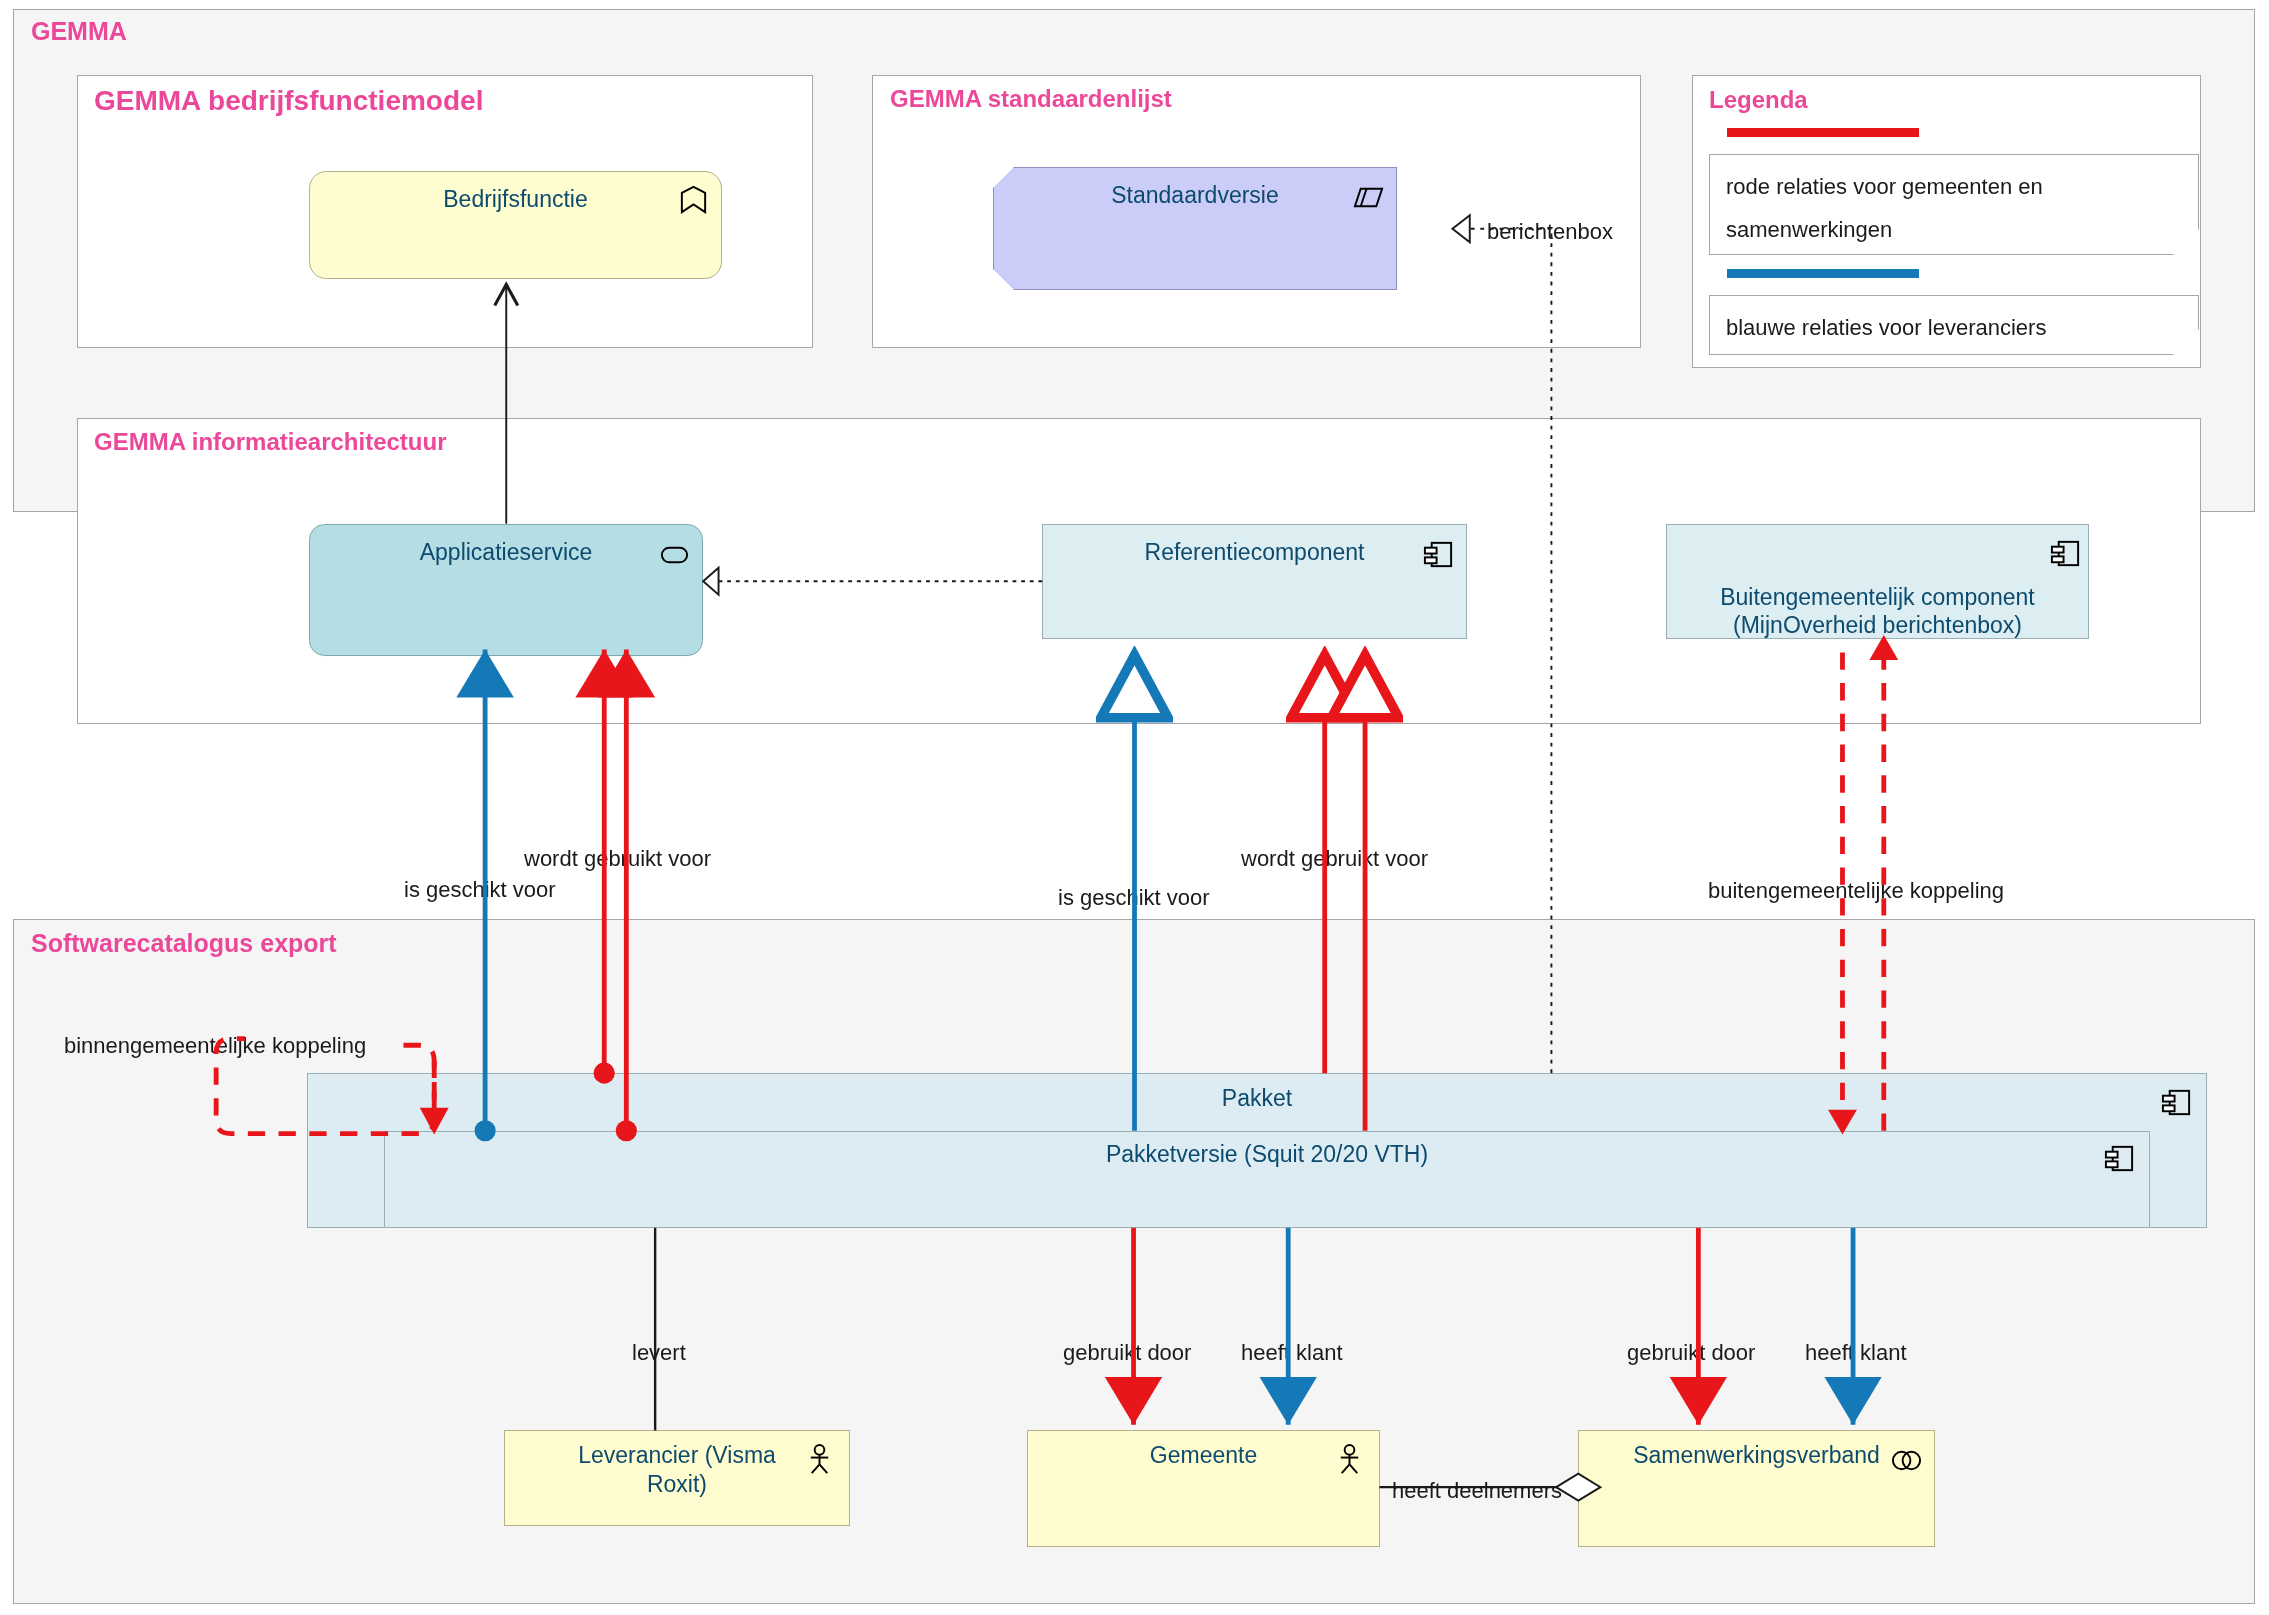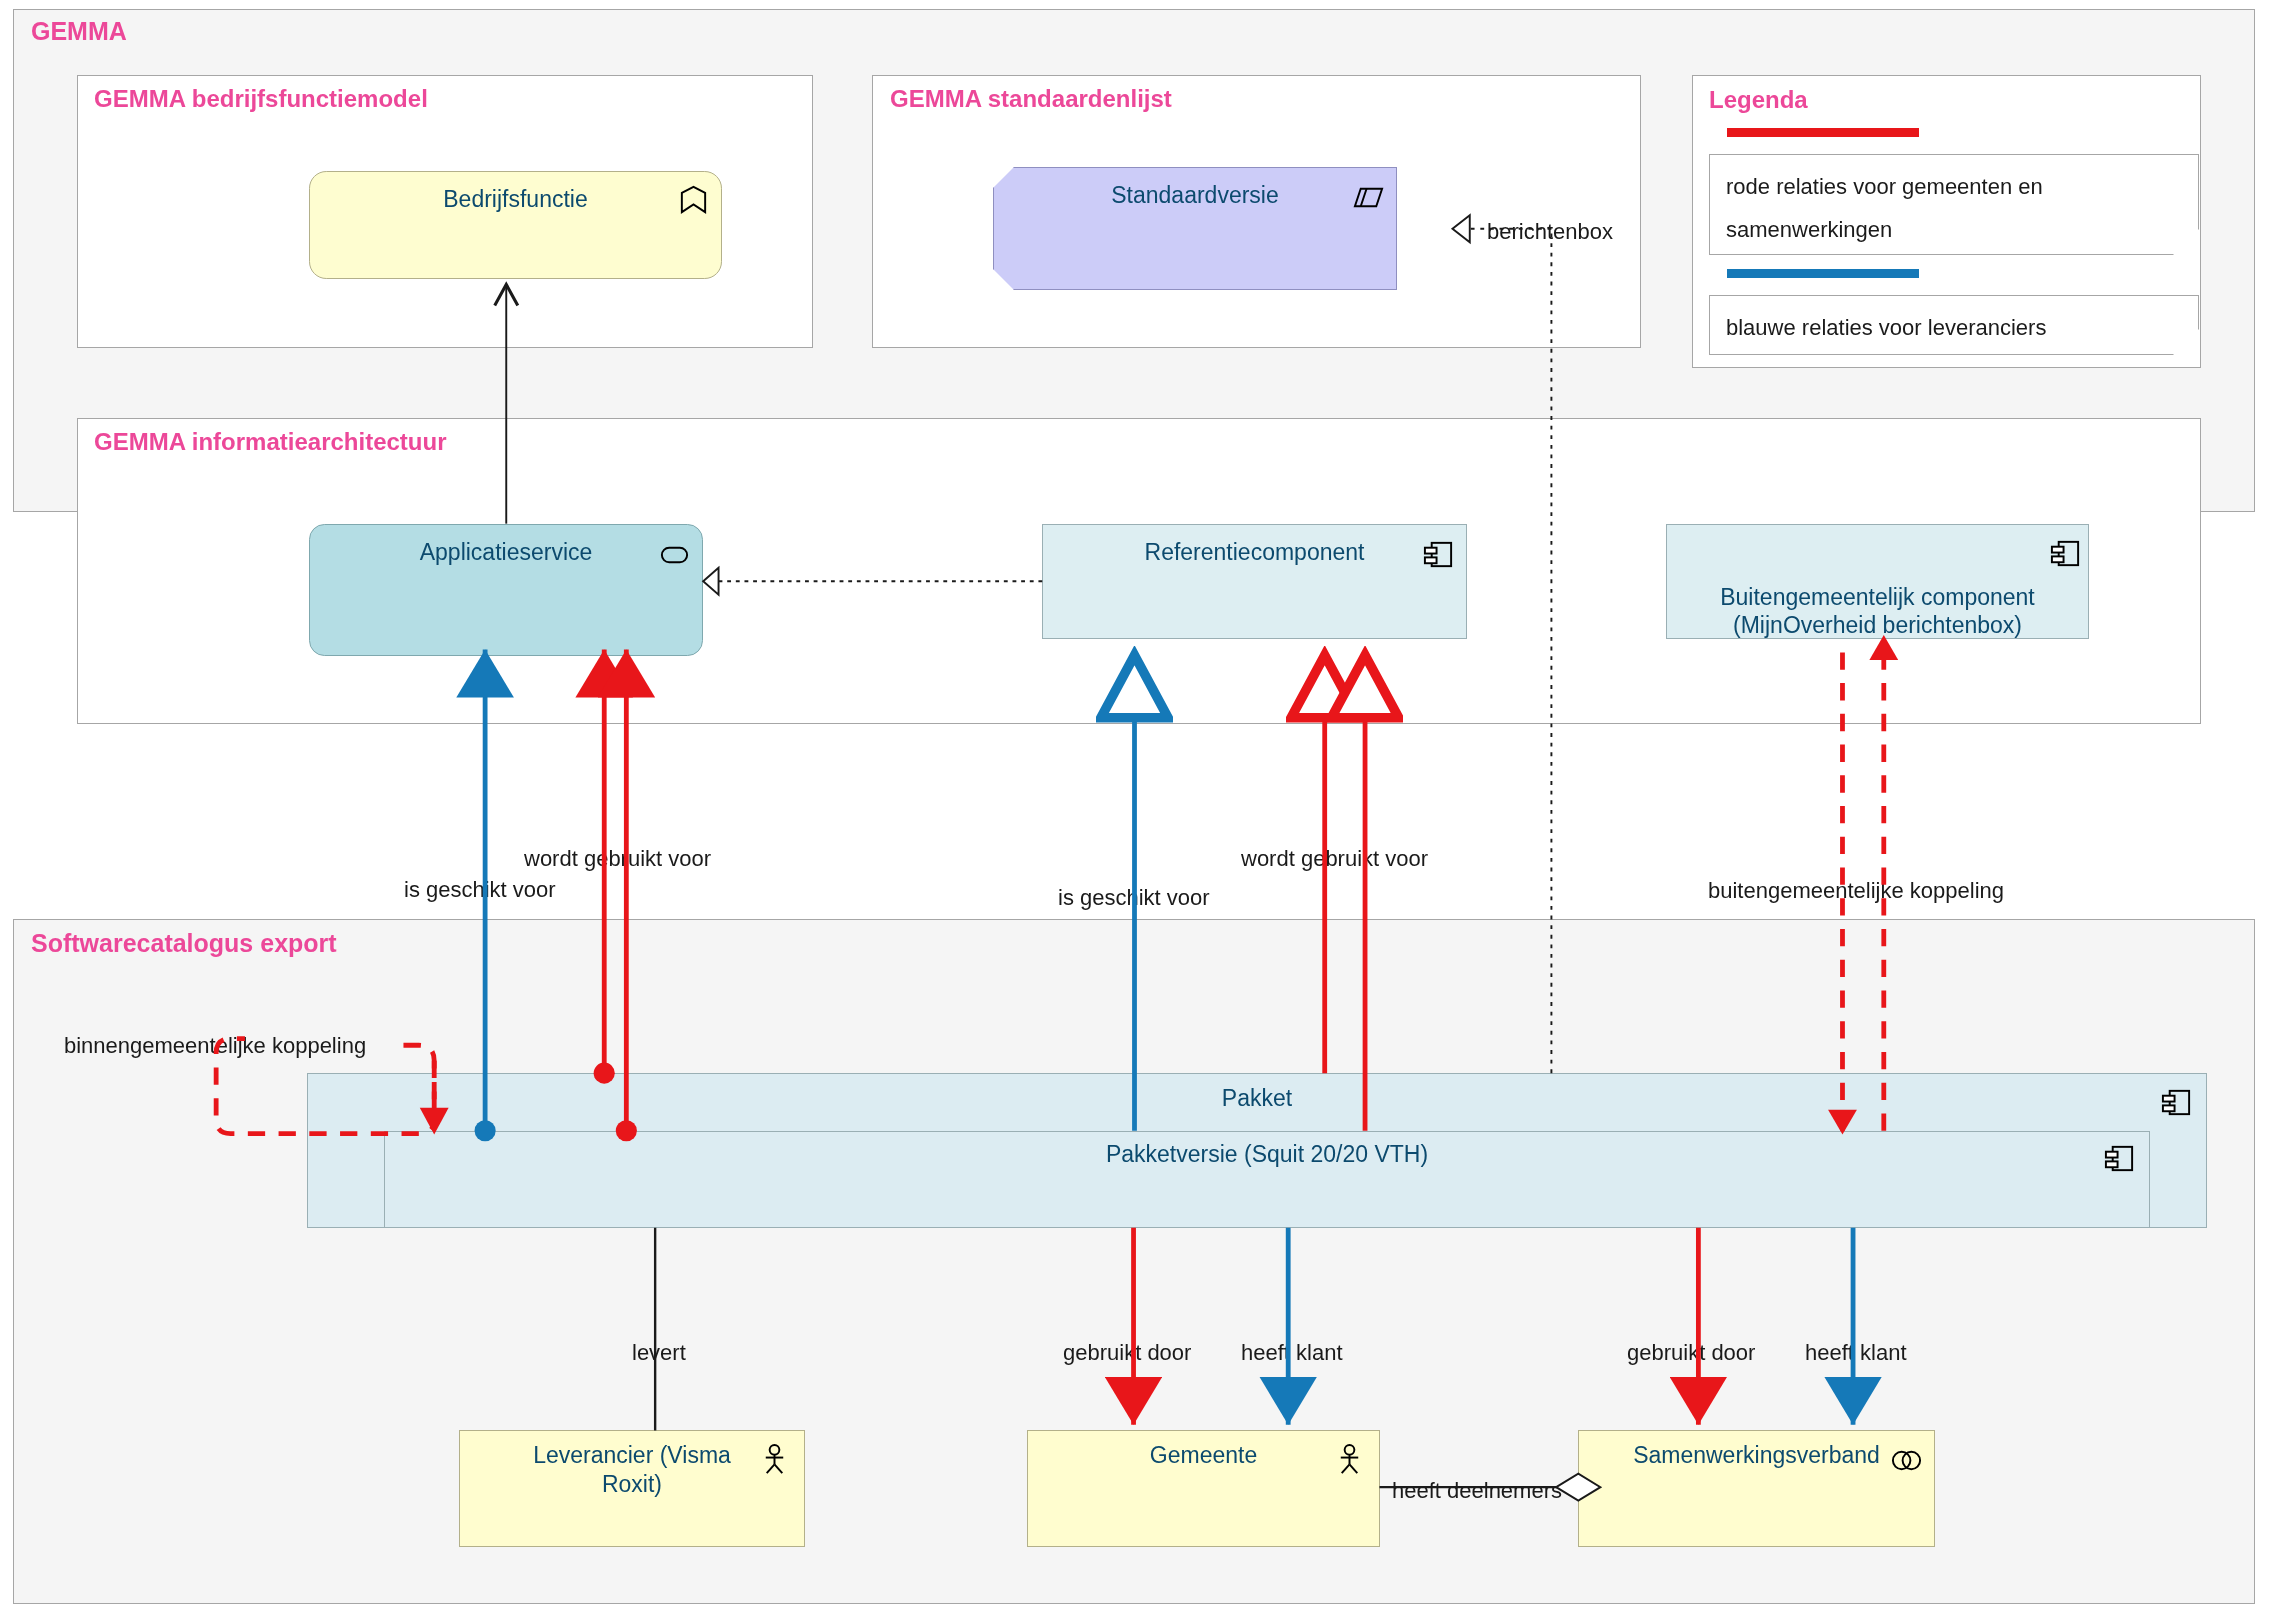--- a/index.html
+++ b/index.html
@@ -26,21 +26,21 @@
 </style>
 </head>
 <body>
 
 <div id="stage">
 
   <div class="grp" style="left:13.4px;top:8.6px;width:2242px;height:503px;"></div>
   <div class="grp-title" style="left:31px;top:17.3px;">GEMMA</div>
 
   <div class="grp-white" style="left:77px;top:75px;width:736px;height:273px;"></div>
-  <div class="grp-title" style="left:94px;top:85px;font-size:24px;">GEMMA bedrijfsfunctiemodel</div>
+  <div class="grp-title" style="left:94px;top:85px;font-size:28px;">GEMMA bedrijfsfunctiemodel</div>
 
   <div class="node yellow-round" style="left:309px;top:171px;width:413px;height:108px;">
     <div class="node-label">Bedrijfsfunctie</div>
     <svg class="icon" viewBox="0 0 34 34">
       <path d="M5 28 L5 8 L17 2 L29 8 L29 28 L17 20 Z" fill="none" stroke="#000" stroke-width="2"></path>
     </svg>
   </div>
 
   <div class="grp-white" style="left:872px;top:75px;width:769px;height:273px;"></div>
   <div class="grp-title" style="left:890px;top:85px;font-size:24px;">GEMMA standaardenlijst</div>
@@ -107,21 +107,21 @@
 
   <div class="node lightblue-rect" style="left:384px;top:1131px;width:1766px;height:97px;">
     <div class="node-label" style="top:7.7px;">Pakketversie (Squit 20/20 VTH)</div>
     <svg class="icon" style="right:13.4px;top:9.6px;" viewBox="0 0 34 34">
       <rect x="10" y="5" width="20" height="24" fill="none" stroke="#000" stroke-width="2"></rect>
       <rect x="3" y="10" width="12" height="6" fill="#fff" stroke="#000" stroke-width="2"></rect>
       <rect x="3" y="20" width="12" height="6" fill="#fff" stroke="#000" stroke-width="2"></rect>
     </svg>
   </div>
 
-  <div class="node yellow" style="left:459px;top:1430px;width:346px;height:117px;">
+  <div class="node yellow" style="left:504px;top:1430px;width:346px;height:96px;">
     <div class="node-label" style="top:9.6px;">Leverancier (Visma Roxit)</div>
     <svg class="icon" style="right:13.4px;top:11.5px;" viewBox="0 0 34 34">
       <circle cx="17" cy="7" r="5" fill="none" stroke="#000" stroke-width="2"></circle>
       <line x1="17" y1="12" x2="17" y2="22" stroke="#000" stroke-width="2"></line>
       <line x1="8" y1="15" x2="26" y2="15" stroke="#000" stroke-width="2"></line>
       <line x1="17" y1="22" x2="9" y2="31" stroke="#000" stroke-width="2"></line>
       <line x1="17" y1="22" x2="25" y2="31" stroke="#000" stroke-width="2"></line>
     </svg>
   </div>
 

